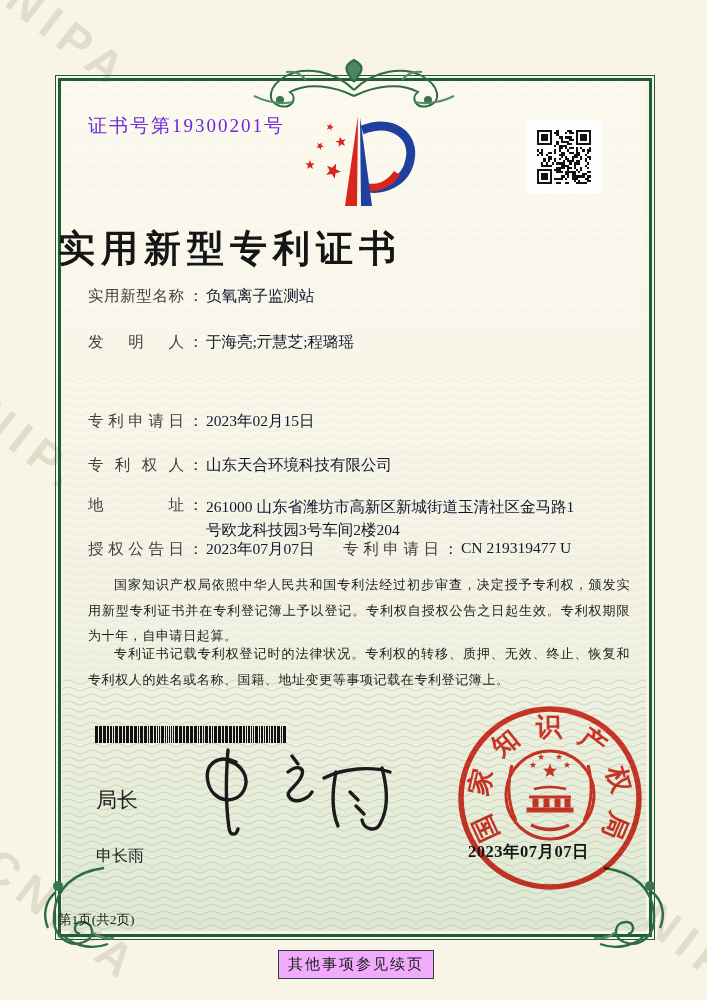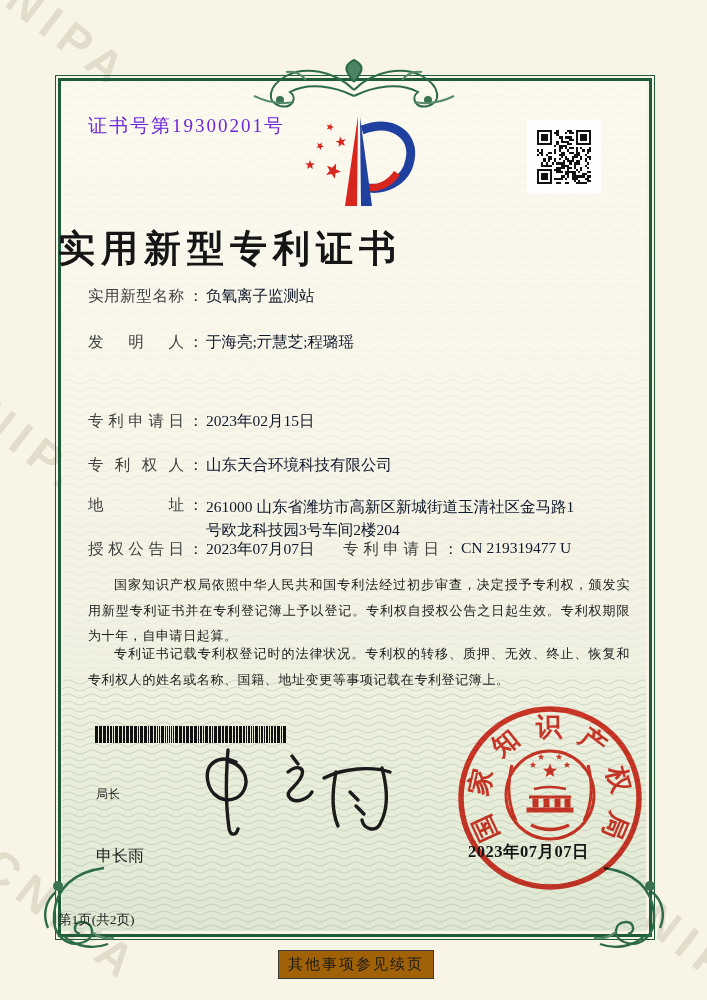--- a/index.html
+++ b/index.html
@@ -48,35 +48,35 @@
   #row-grant{top:539px;}
   .grp2{position:absolute;left:255px;top:0;white-space:nowrap;}
 
   
   .para{position:absolute;left:88px;width:542px;font-size:13px;line-height:25.5px;
         text-indent:2em;letter-spacing:0.6px;color:#1b1b1b;text-align:justify;}
   #para1{top:572px;} #para2{top:641px;}
 
   
   #barcode{position:absolute;left:95px;top:726px;width:196px;height:17px;}
-  #director-label{position:absolute;left:96px;top:786px;font-size:12px;
+  #director-label{position:absolute;left:96px;top:786px;font-size:21px;
       font-family:"Liberation Sans","DejaVu Sans",sans-serif;color:#222;}
   #director-name{position:absolute;left:96px;top:818px;font-size:16px;
       font-family:"Liberation Sans","DejaVu Sans",sans-serif;color:#222;margin-top:28px;}
   #signature{position:absolute;left:192px;top:748px;width:205px;height:100px;}
 
   #seal{position:absolute;left:455px;top:703px;width:190px;height:190px;opacity:0.93;
         mix-blend-mode:multiply;}
   #seal-date{position:absolute;left:468px;top:841px;width:150px;font-size:16.5px;
         font-weight:bold;letter-spacing:0.5px;color:#141414;}
 
   #page-no{position:absolute;left:58px;top:911px;width:588px;text-align:left;
         font-size:13.5px;color:#222;}
   #footer-note{position:absolute;left:278px;top:950px;border:1px solid #3a3a3a;
-        background:#a16207;padding:4px 9px;font-size:15px;letter-spacing:2px;color:#1b1b1b;}
+        background:#f0abfc;padding:4px 9px;font-size:15px;letter-spacing:2px;color:#1b1b1b;}
 </style>
 </head>
 <body>
 
 <div id="page">
 
   <div class="wm wm1">CNIPA</div>
   <div class="wm wm2">CNIPA</div>
   <div class="wm wm3">CNIPA</div>
   <div class="wm wm4">CNIPA</div>

